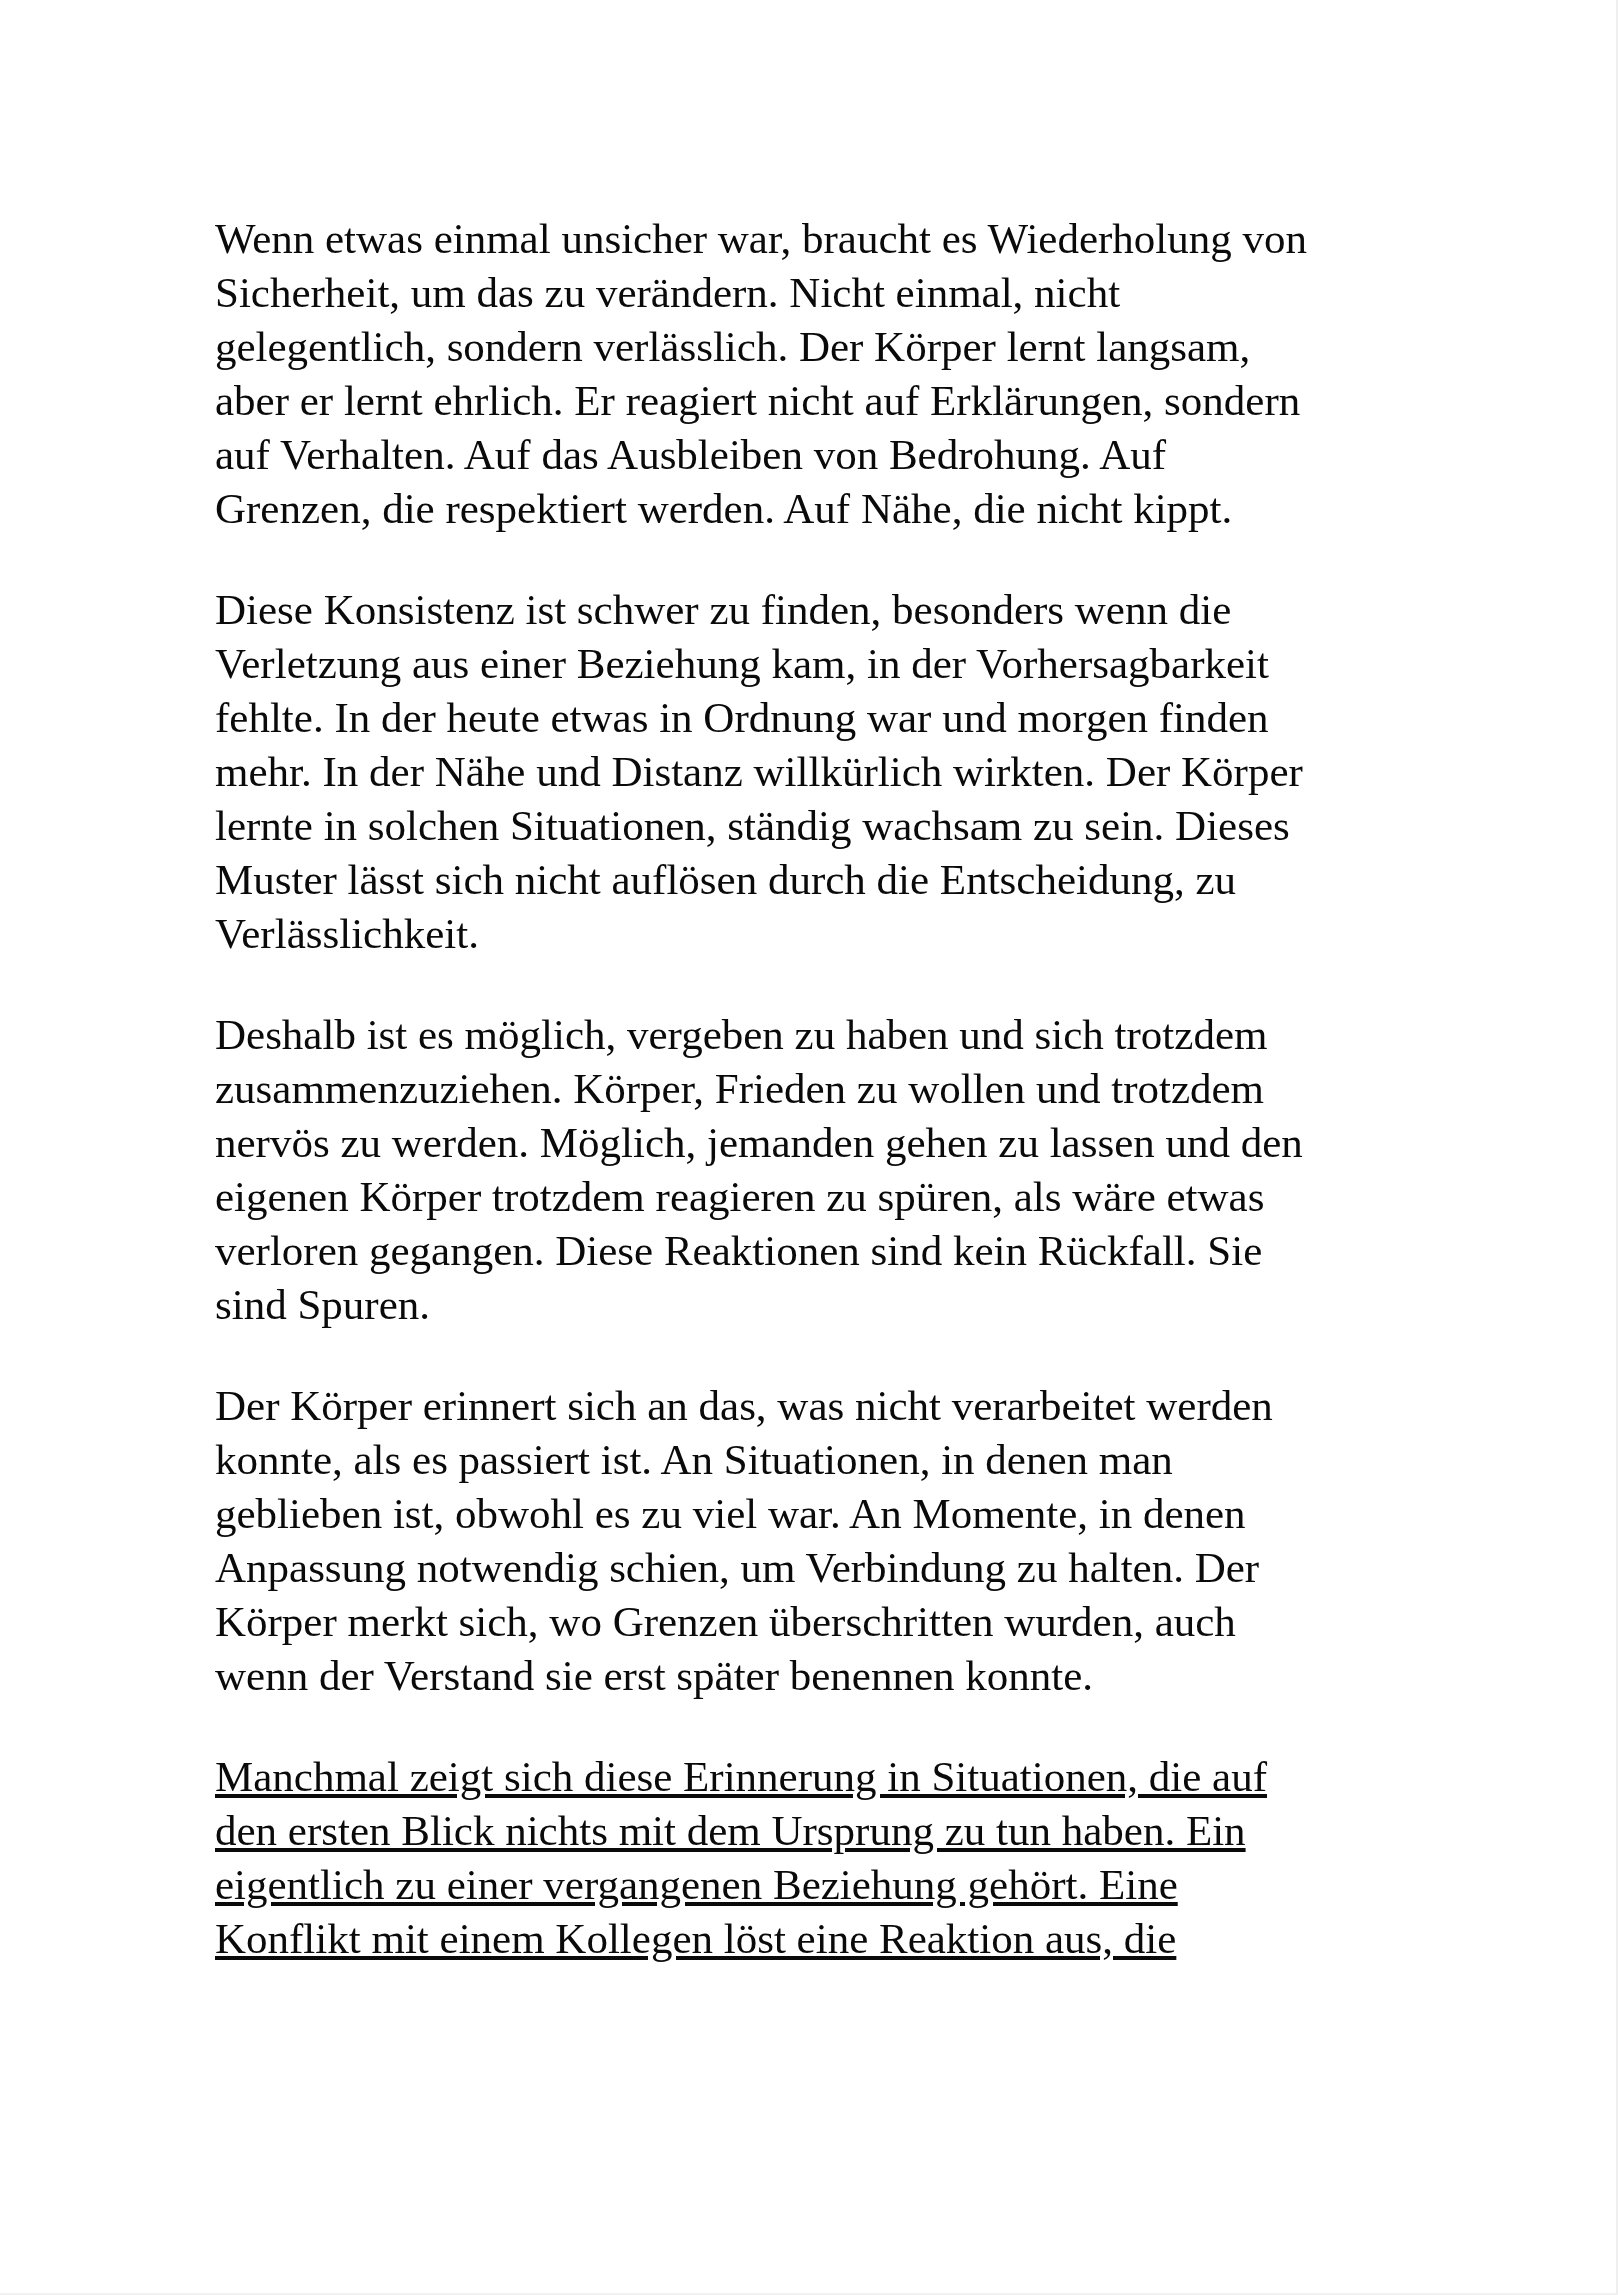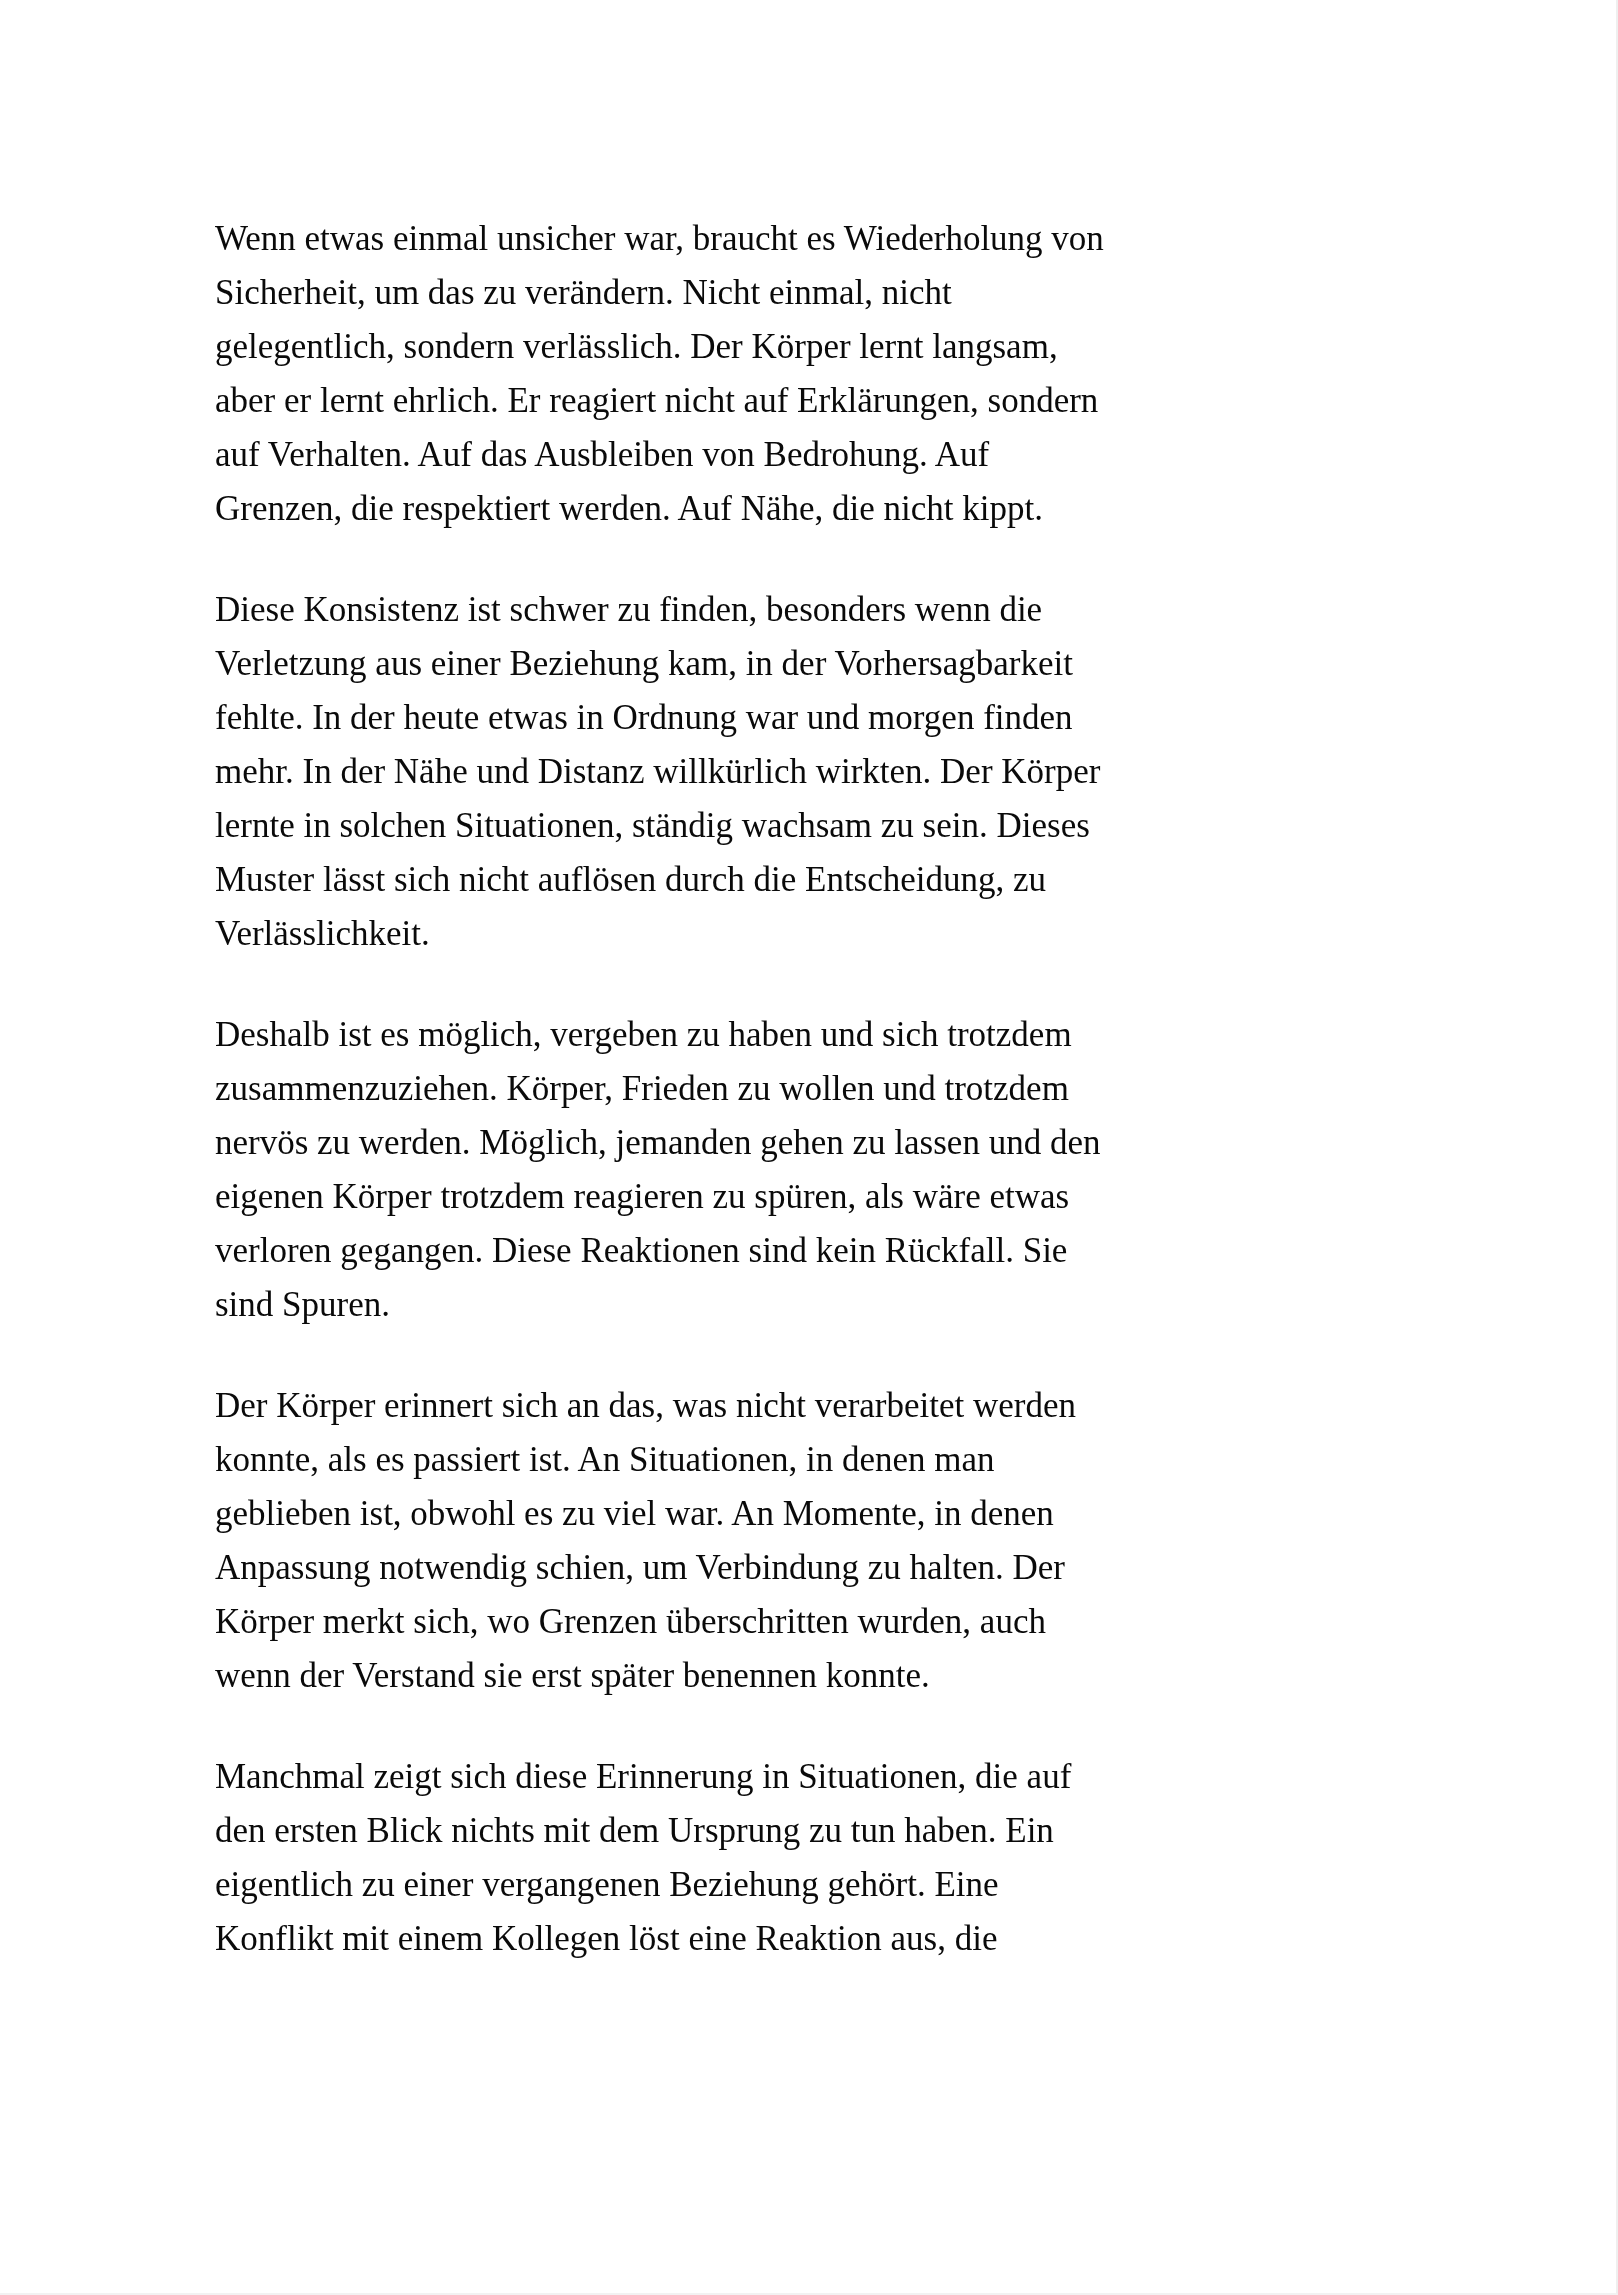--- a/index.html
+++ b/index.html
@@ -22,30 +22,31 @@
       background: #ffffff;
       border-right: 2.7px solid #efefef;
       border-bottom: 2.7px solid #f2f2f2;
     }
     .text-column {
       position: absolute;
       left: 215px;
       top: 212px;
       width: 1207px;
       font-family: "Liberation Serif", "DejaVu Serif", serif;
-      font-size: 35px;
+      font-size: 43px;
       line-height: 54px;
       color: #0a0a0a;
       letter-spacing: 0;
     }
     .paragraph {
       margin: 0 0 47px 0;
     }
     .paragraph:last-child {
       margin-bottom: 0;
+      text-decoration: underline;
     }
     .line {
       display: block;
       white-space: nowrap;
       height: 54px;
     }
   </style>
 </head>
 <body>
 

